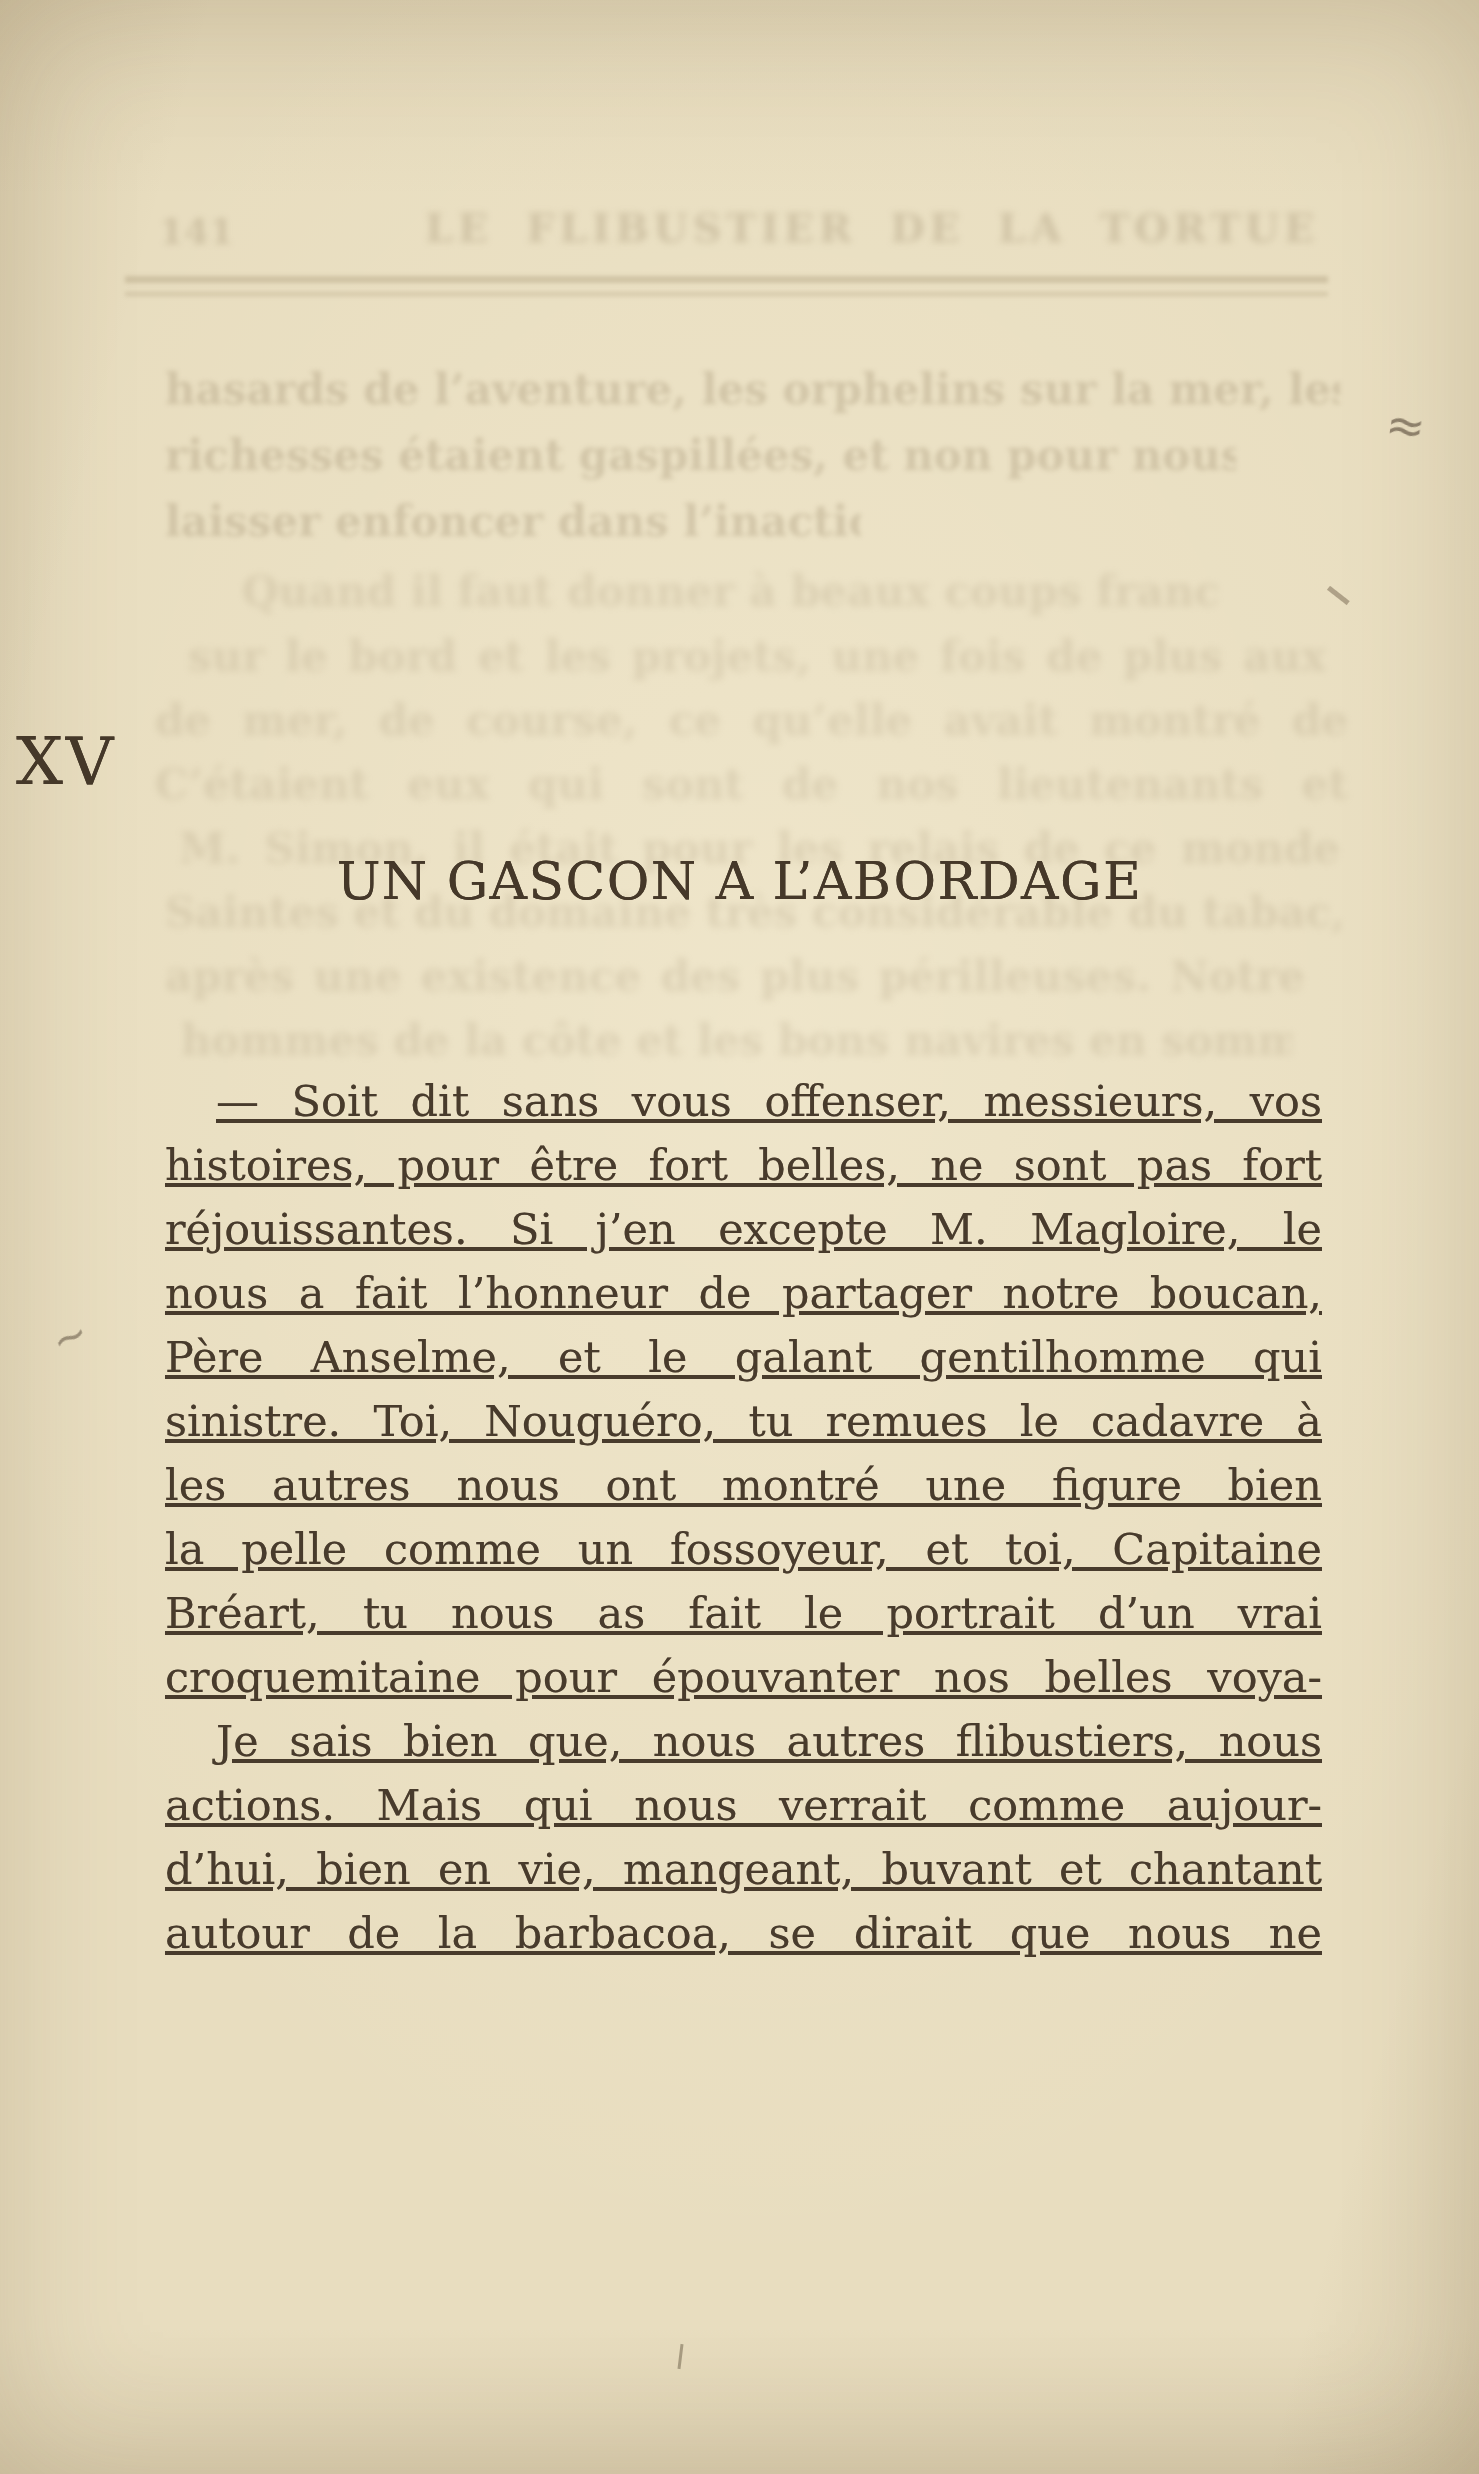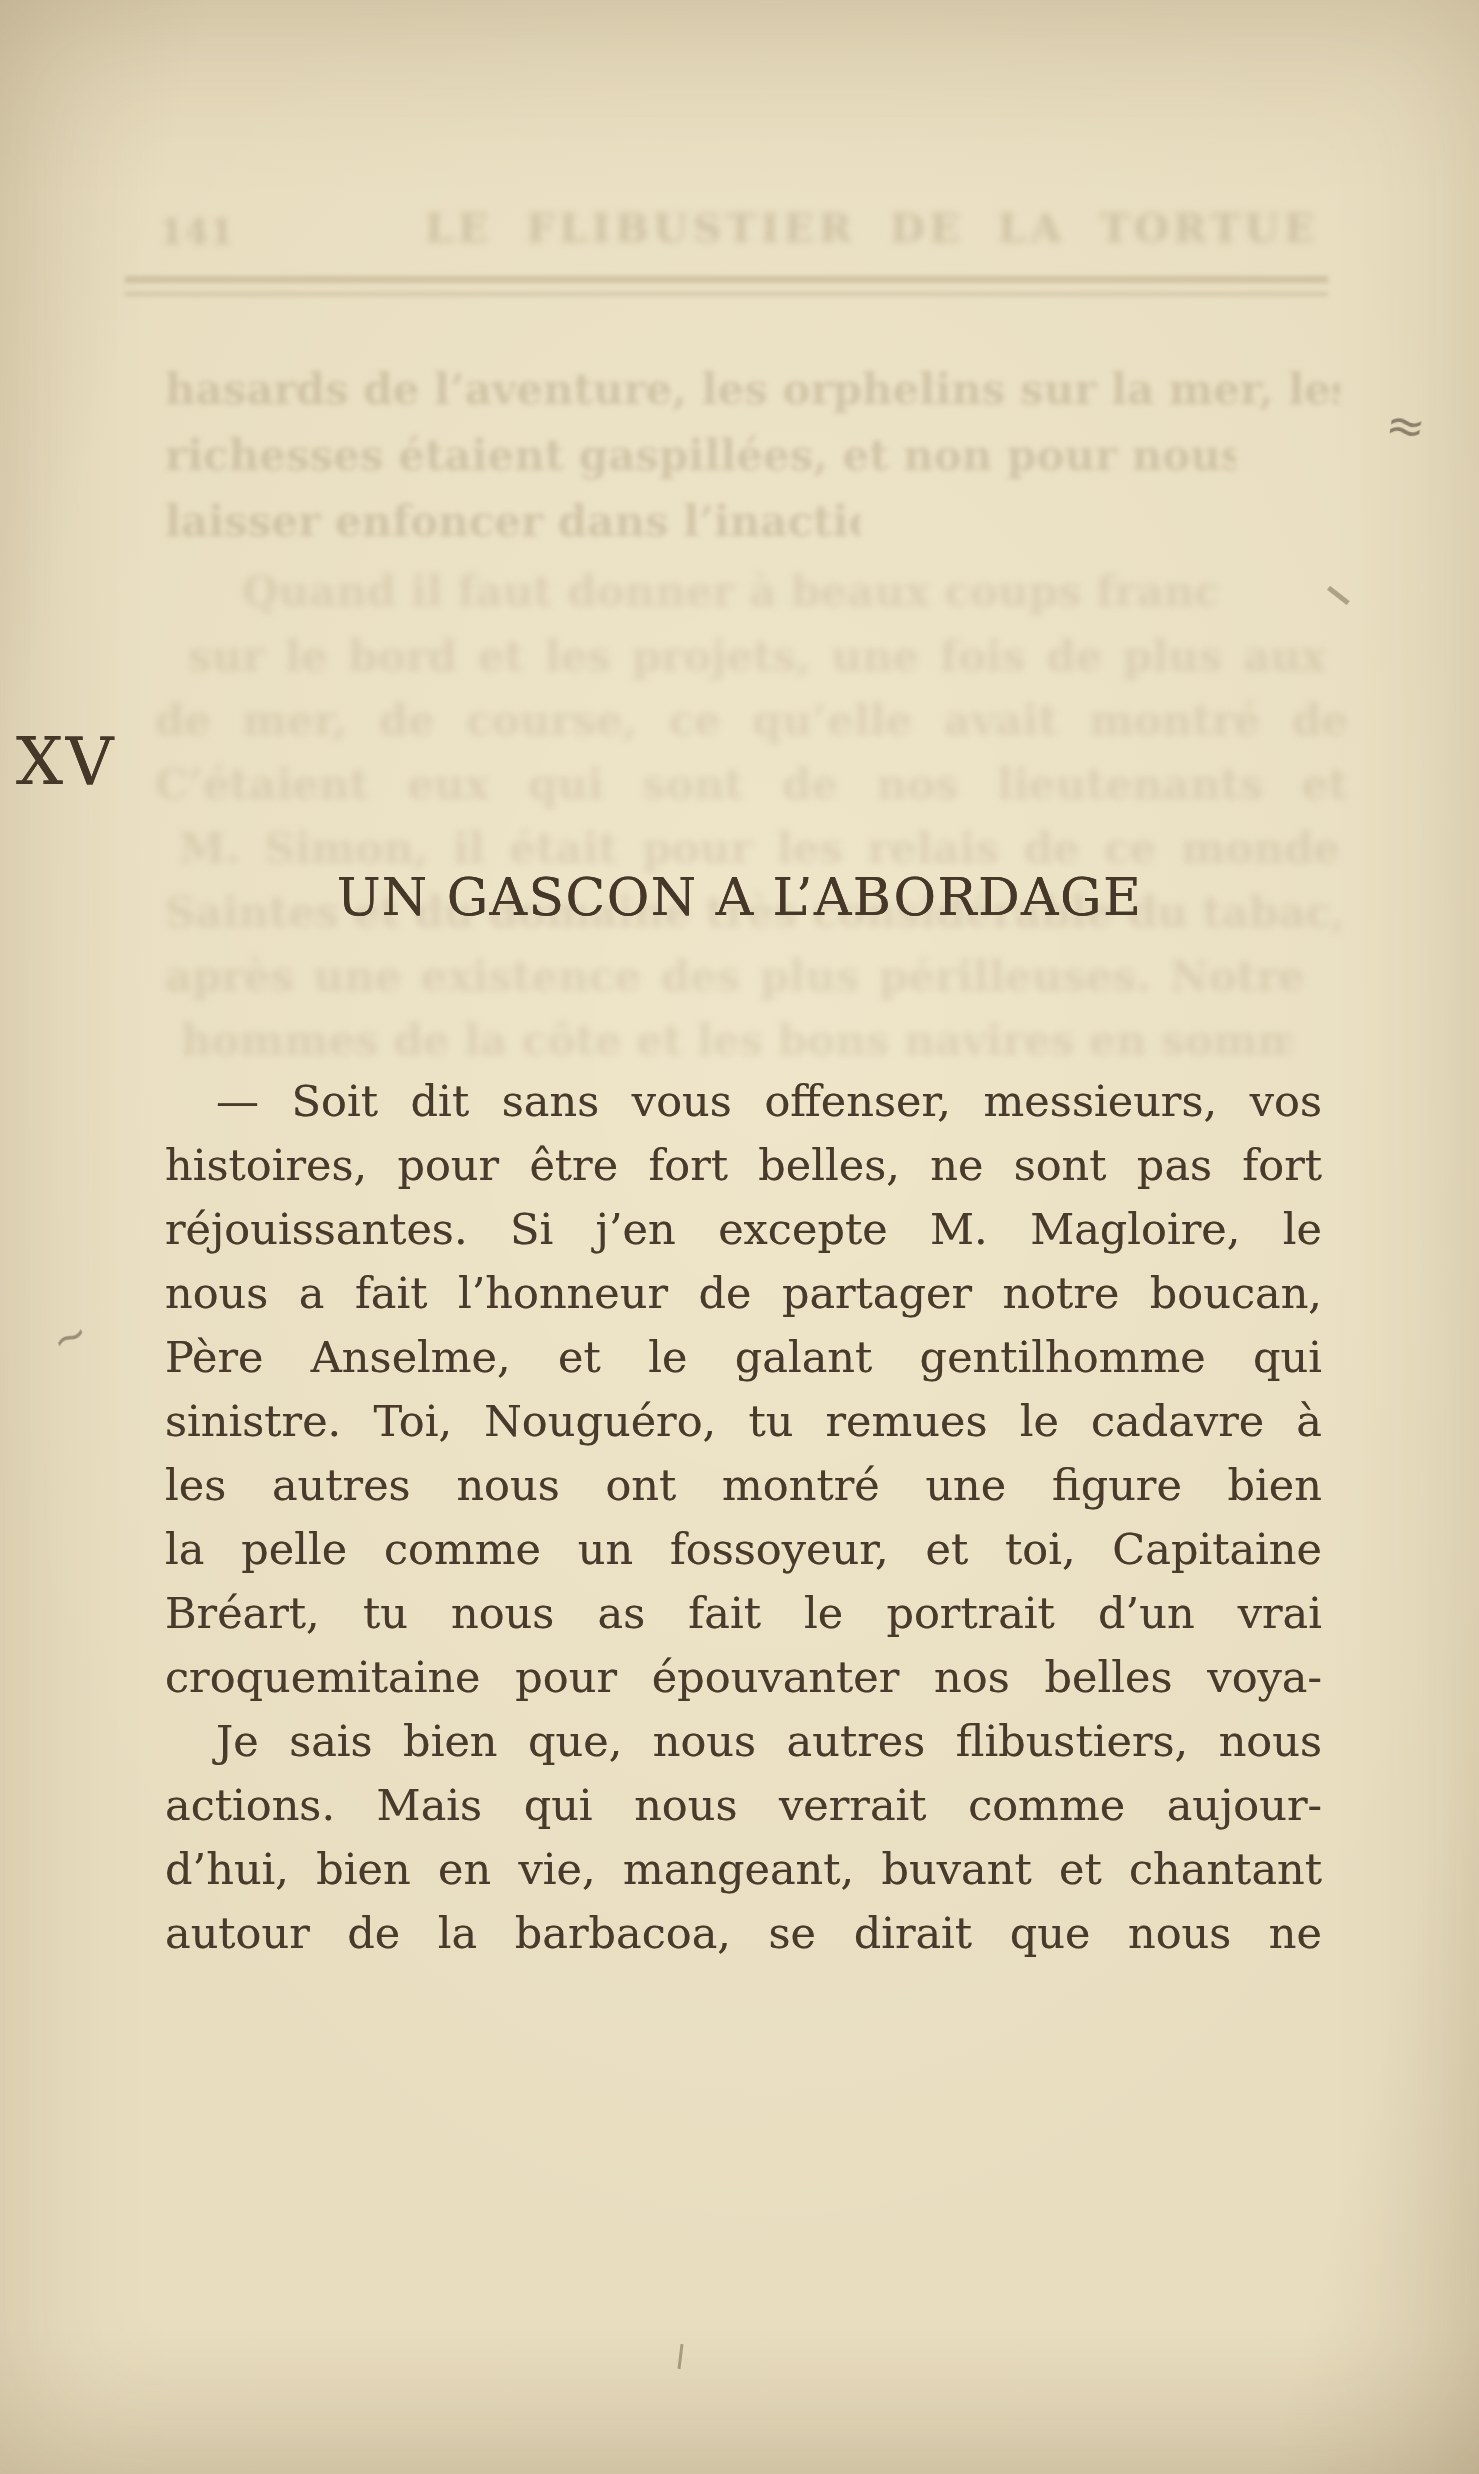--- a/index.html
+++ b/index.html
@@ -55,27 +55,28 @@
 
   
   .chapter-number{
     position:absolute;top:723px;left:16px;width:100%;
     font-size:66px;letter-spacing:2.7px;
     color:#453829;text-shadow:0 0 0.5px currentColor;z-index:3;
   }
   .chapter-title{
     position:absolute;top:851px;left:0;width:100%;
     text-align:center;font-size:52px;letter-spacing:1.4px;
-    color:#453829;text-shadow:0 0 0.5px currentColor;z-index:3;margin-top:16px;
+    color:#453829;text-shadow:0 0 0.5px currentColor;z-index:3;
   }
   .body-text{
     position:absolute;left:165px;top:1069px;width:1157px;
     font-size:43px;line-height:64px;word-spacing:2.7px;
     color:#483b2c;text-shadow:0 0 0.5px rgba(72,59,44,.55);
     z-index:3;
+    text-decoration:underline;
   }
   .body-line{height:64px;text-align:justify;text-align-last:justify;}
   .body-line.para-start{padding-left:51px;}
   .body-line.para-end{text-align-last:left;}
 
   
   .artifact{position:absolute;z-index:4;}
   .artifact-squiggle-right{
     top:398px;left:1386px;font-size:47px;color:#5f5140;
     opacity:.65;transform:rotate(9deg);filter:blur(0.5px);

